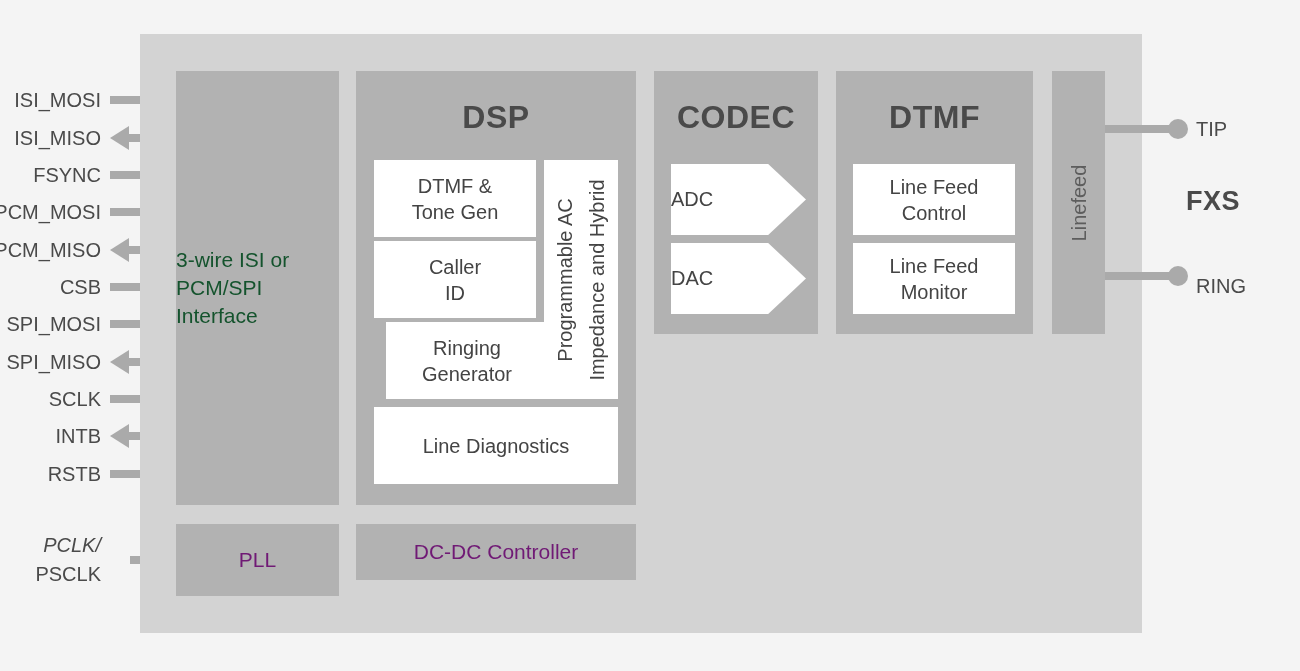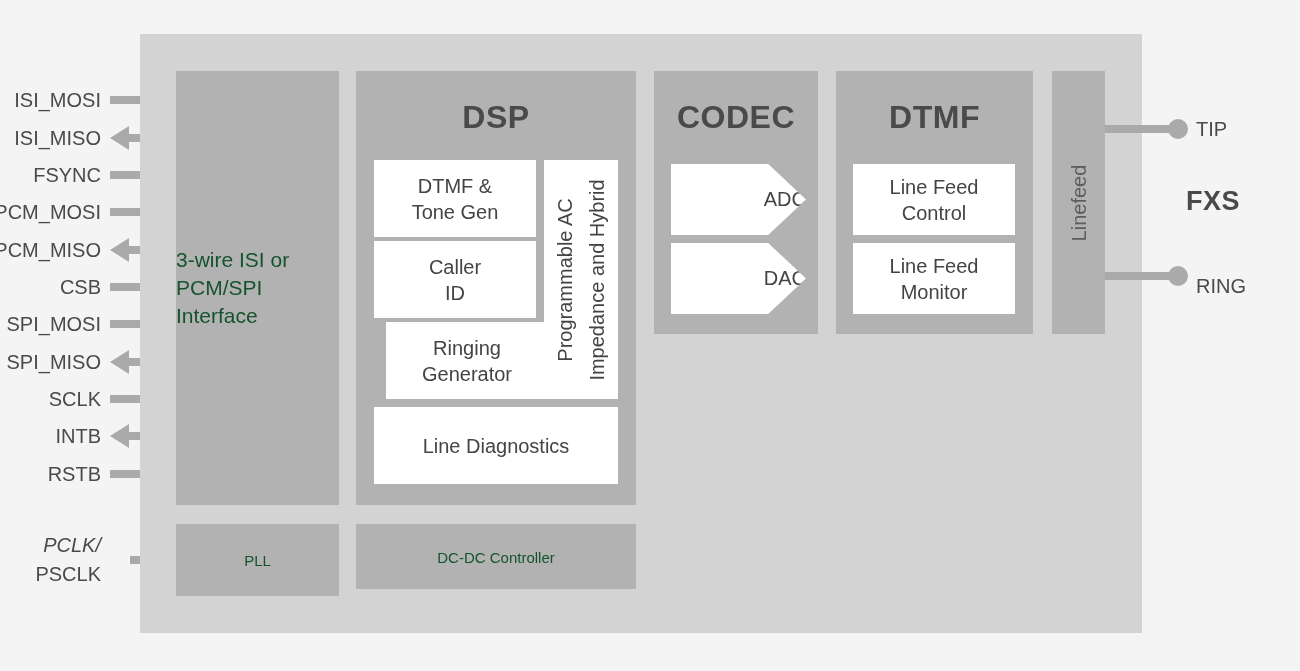--- a/index.html
+++ b/index.html
@@ -105,31 +105,31 @@
   .pll-block {
     left: 176px;
     top: 524px;
     width: 163px;
     height: 72px;
   }
   .dcdc-block {
     left: 356px;
     top: 524px;
     width: 280px;
-    height: 65px;
+    height: 56px;
     padding-left: 11px;
   }
   .bottom-label {
     position: absolute;
     left: 0; right: 0;
     top: 50%;
     transform: translateY(-50%);
     text-align: center;
-    font-size: 15px;
-    color: #14532d;
+    font-size: 21px;
+    color: #701a75;
   }
 
   
   .subbox {
     position: absolute;
     background: #ffffff;
     box-sizing: border-box;
     display: flex;
     align-items: center;
     justify-content: center;
@@ -170,22 +170,21 @@
     background: #ffffff;
     clip-path: polygon(0 0, 72% 0, 100% 50%, 72% 100%, 0 100%);
     display: flex;
     align-items: center;
     font-size: 20px;
     color: #444;
     box-sizing: border-box;
   }
   .arrow-box > span {
     width: 72%;
-    text-align: right;
-    margin-left: 40px;
+    text-align: left;
   }
   .adc-box { left: 671px; top: 164px; width: 135px; height: 71px; }
   .dac-box { left: 671px; top: 243px; width: 135px; height: 71px; }
 
   
   .pin-label {
     position: absolute;
     text-align: right;
     font-size: 20px;
     color: #4a4a4a;

